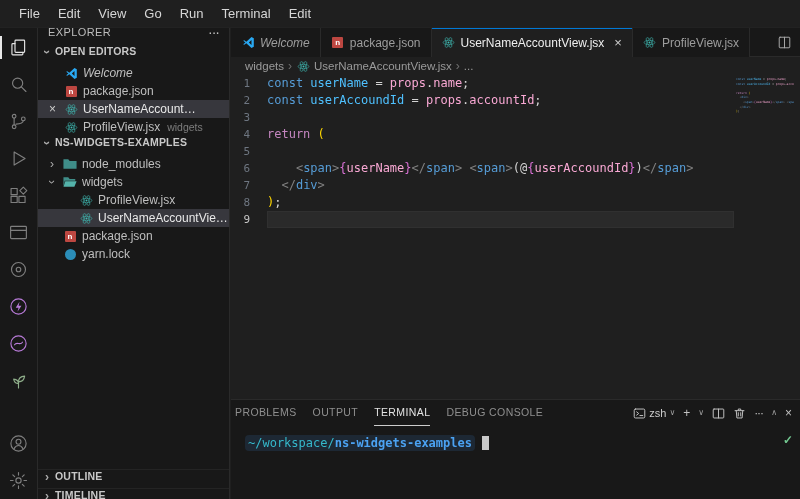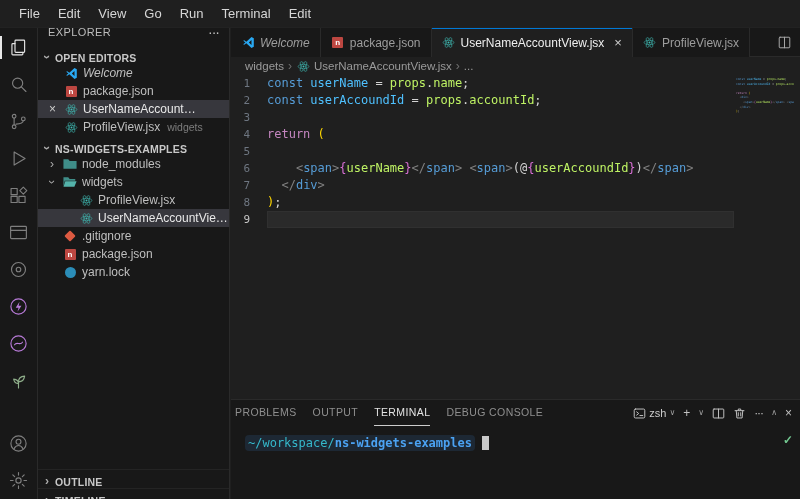--- a/index.html
+++ b/index.html
@@ -16,21 +16,21 @@
   #ab-bottom{margin-top:auto}
   .ab-item{width:38px;height:37px;display:flex;align-items:center;justify-content:center;color:#7f7f7f;position:relative}
   .ab-item.active{color:#e7e7e7}
   .ab-item.active::before{content:"";position:absolute;left:0;top:7px;bottom:7px;width:2px;background:#e7e7e7}
   .ab-item svg{width:21px;height:21px;stroke:currentColor;fill:none;stroke-width:1.3;stroke-linecap:round;stroke-linejoin:round}
 
   
   #sidebar{position:absolute;left:38px;top:19px;width:192px;bottom:0;background:#181818;border-right:1px solid #2a2a2a;display:flex;flex-direction:column;overflow:hidden;font-size:12px}
   .side-header{height:26px;flex:none;display:flex;align-items:center;padding:0 10px;font-size:11px;letter-spacing:.4px;color:#bcbcbc}
   .side-header .dots{margin-left:auto;color:#c0c0c0;font-size:14px;letter-spacing:-1px}
-  .sec-header{height:19px;flex:none;display:flex;align-items:flex-end;font-size:10.5px;font-weight:700;color:#c8c8c8;padding-left:3px;gap:2px;letter-spacing:.2px}
+  .sec-header{height:19px;flex:none;display:flex;align-items:flex-start;font-size:10.5px;font-weight:700;color:#c8c8c8;padding-left:3px;gap:2px;letter-spacing:.2px}
   .sec-header.edge{border-top:1px solid #242424}
   .sec-header.tl{margin-bottom:-8px}
   .side-fill{flex:1}
   .chev{display:inline-block;width:12px;text-align:center;color:#ababab;font-size:12px;flex:none}
   .chev.exp{transform:rotate(90deg)}
   .tree-spacer{display:inline-block;width:12px;flex:none}
   .row{height:18px;flex:none;display:flex;align-items:center;gap:5px;padding-left:8px;color:#bfbfbf;white-space:nowrap;overflow:hidden;cursor:default}
   .row .lbl{overflow:hidden;text-overflow:ellipsis;white-space:nowrap}
   .row.sel{background:#37373d;color:#e8e8e8}
   .oe-close{width:13px;flex:none;text-align:center;color:#cccccc;font-size:12px}
@@ -63,21 +63,21 @@
   #code{position:absolute;left:0;top:0;right:0}
   .cl{display:flex;height:17px;line-height:17px;padding-right:66px}
   .ln{width:36px;text-align:right;padding-right:17px;color:#6e7681;font-size:11px;flex:none}
   .ln.act{color:#c6c6c6}
   .ct{white-space:pre;flex:1}
   .ct.cur{background:#2a2a2a;box-shadow:inset 0 0 0 1px #303030}
   #minimap{position:absolute;right:6px;top:2px;width:58px;opacity:.9}
   .mml{height:4.6px;line-height:4.6px;font-size:3px;white-space:pre;overflow:hidden}
 
   
-  .kw{color:#569cd6}.ctrl{color:#c586c0}.var{color:#bef264}.def{color:#4fc1ff}
+  .kw{color:#569cd6}.ctrl{color:#c586c0}.var{color:#f9a8d4}.def{color:#4fc1ff}
   .fg{color:#d4d4d4}.tagb{color:#808080}.tag{color:#569cd6}.b1{color:#ffd700}.b2{color:#da70d6}
 
   
   #panel{position:absolute;left:231px;top:399px;right:0;bottom:0;background:#181818;border-top:1px solid #2a2a2a}
   .panel-tabs{height:26px;display:flex;align-items:center;padding:0 8px 0 4px}
   #ptabs{display:flex;height:26px;align-items:center}
   .ptab{font-size:10.5px;letter-spacing:.4px;color:#8f8f8f;margin-right:16px;line-height:25px;height:26px;cursor:default}
   .ptab.active{color:#e3e3e3;border-bottom:1px solid #cccccc}
   #pactions{margin-left:auto;display:flex;align-items:center;gap:8px;color:#c2c2c2;font-size:11px}
   .pa{display:inline-flex;align-items:center;gap:3px}
@@ -287,27 +287,20 @@
               <ellipse cx="12" cy="12" rx="10" ry="4" transform="rotate(60 12 12)"></ellipse>
               <ellipse cx="12" cy="12" rx="10" ry="4" transform="rotate(120 12 12)"></ellipse>
               <circle cx="12" cy="12" r="1.8" fill="#3fbdb6" stroke="none"></circle>
             </svg>
           </span>
           <span class="lbl">UserNameAccountView.jsx</span>
         </div>
         <div class="row" style="padding-left:8px">
           <span class="tree-spacer"></span>
           <span class="icw">
-            <span class="fi-git"></span>
-          </span>
-          <span class="lbl">.gitignore</span>
-        </div>
-        <div class="row" style="padding-left:8px">
-          <span class="tree-spacer"></span>
-          <span class="icw">
             <span class="fi-npm">n</span>
           </span>
           <span class="lbl">package.json</span>
         </div>
         <div class="row" style="padding-left:8px">
           <span class="tree-spacer"></span>
           <span class="icw">
             <span class="fi-yarn"></span>
           </span>
           <span class="lbl">yarn.lock</span>

